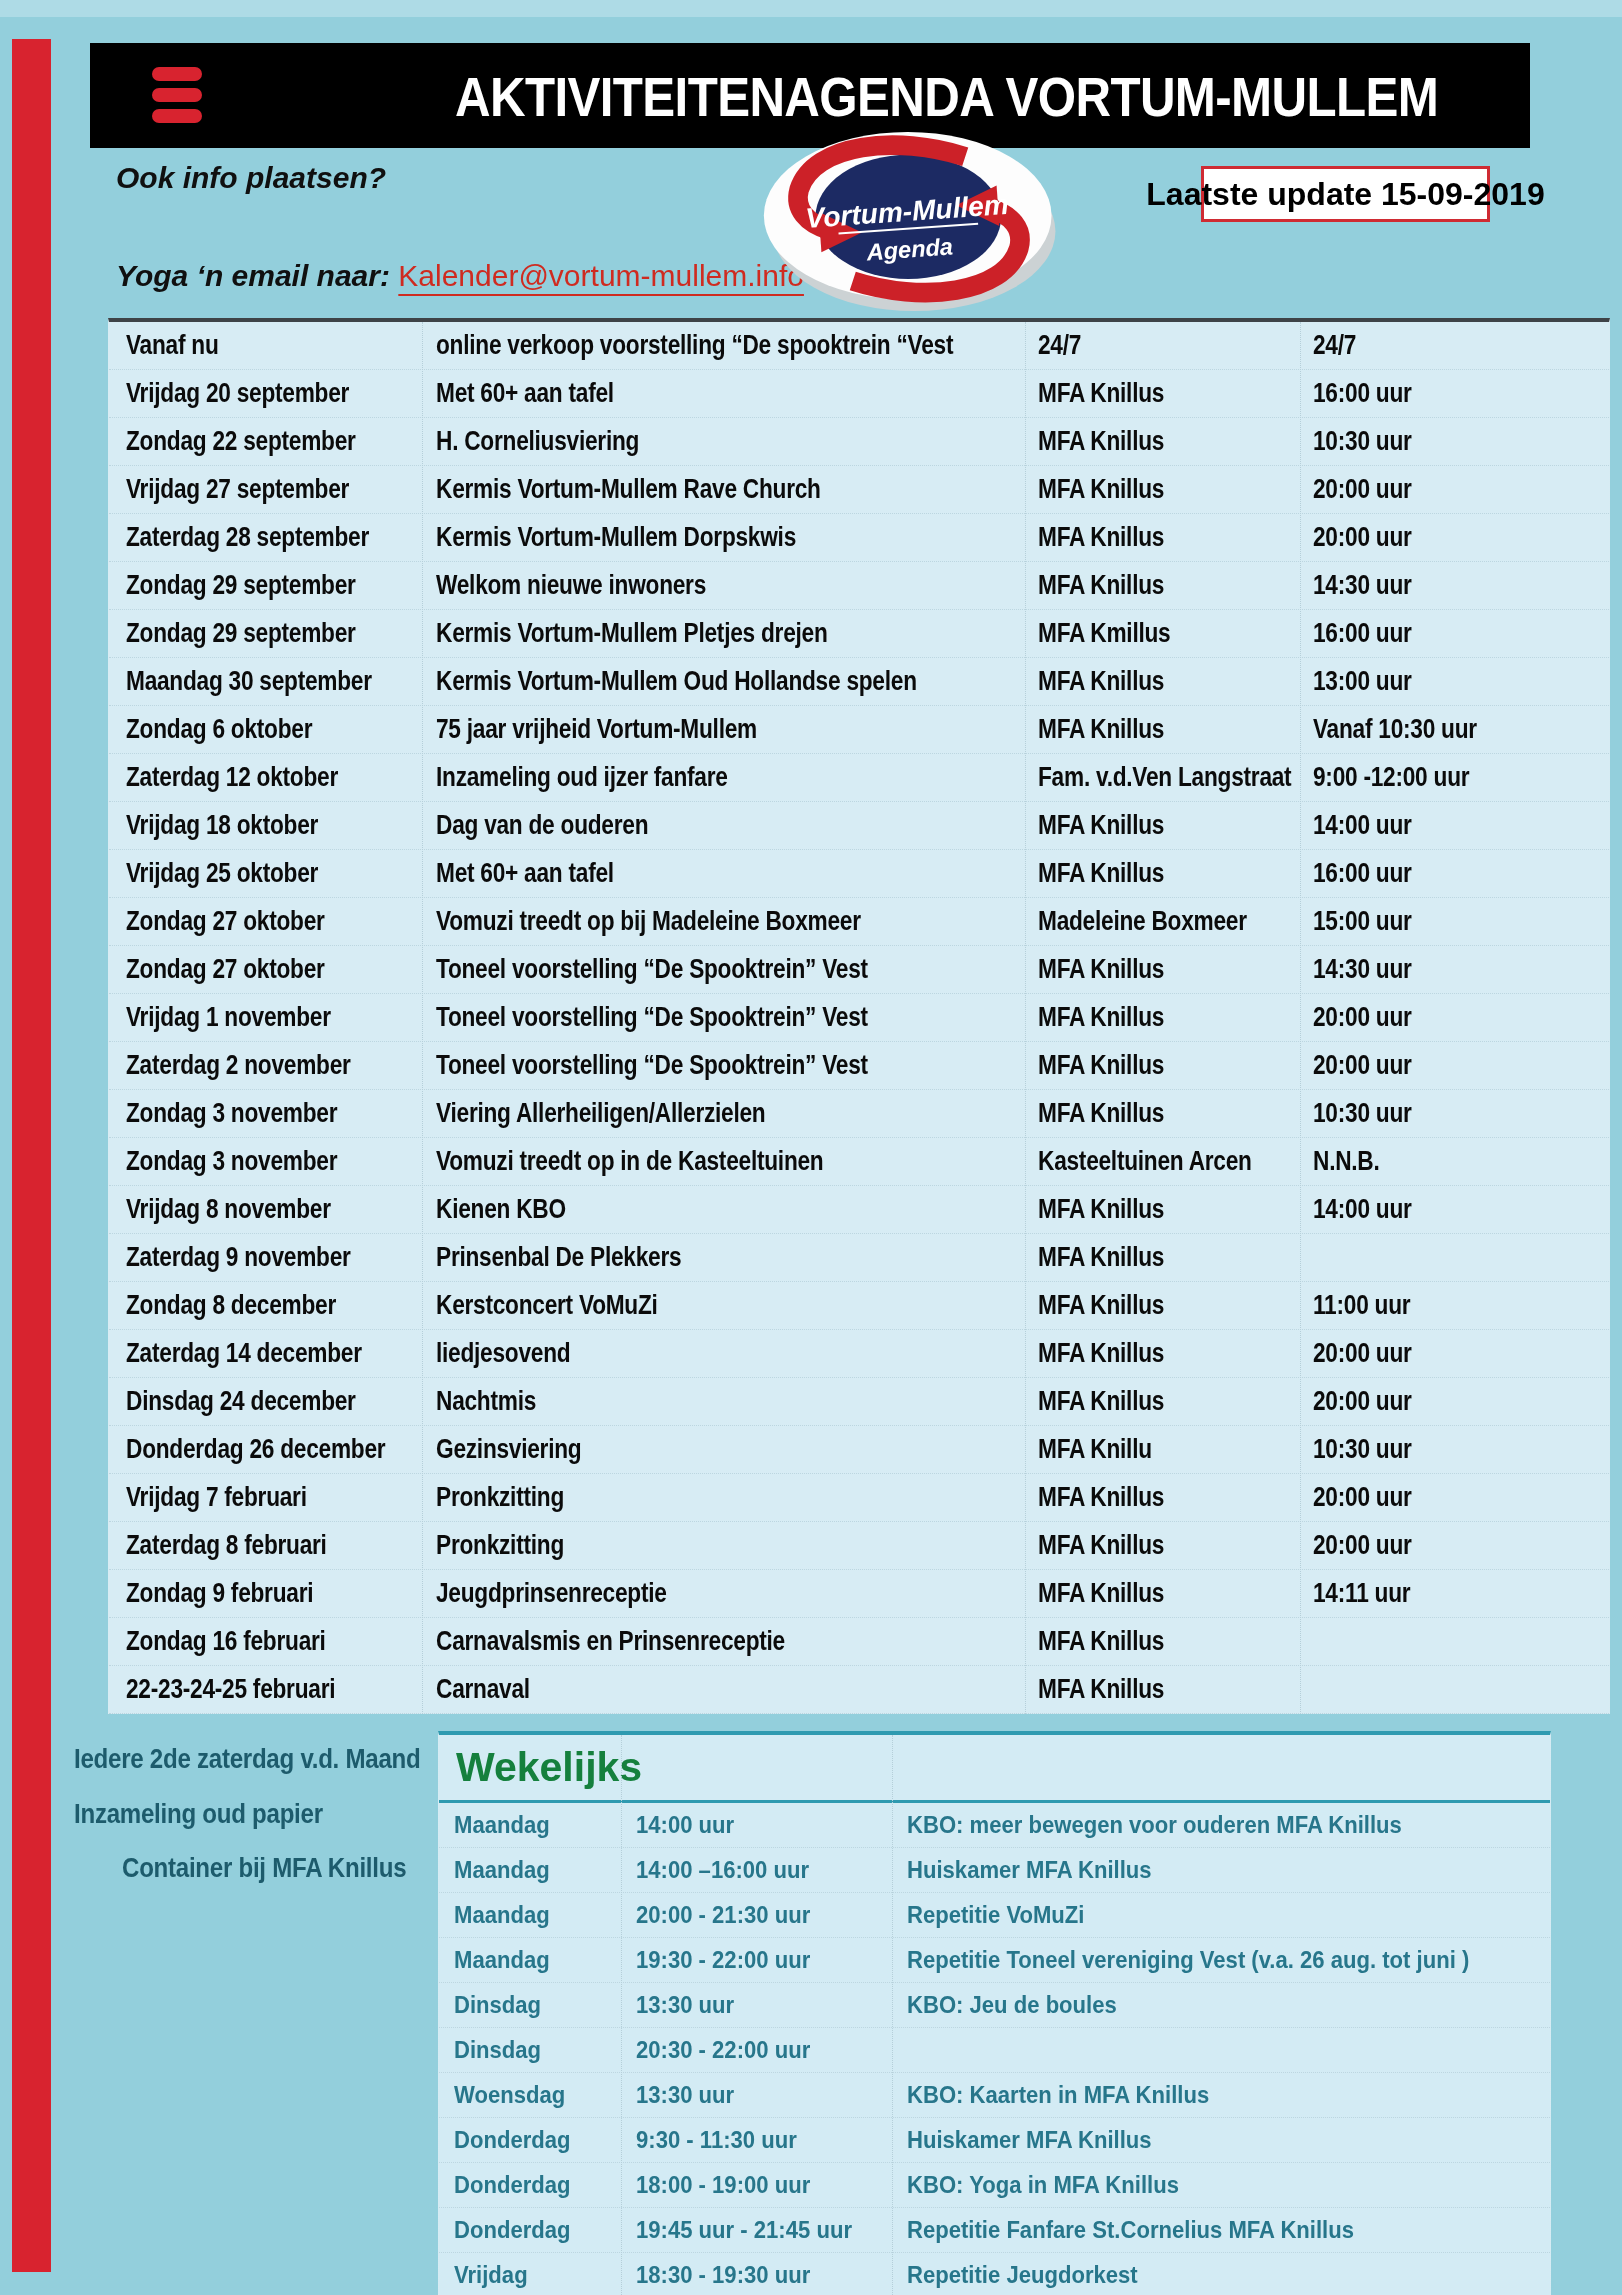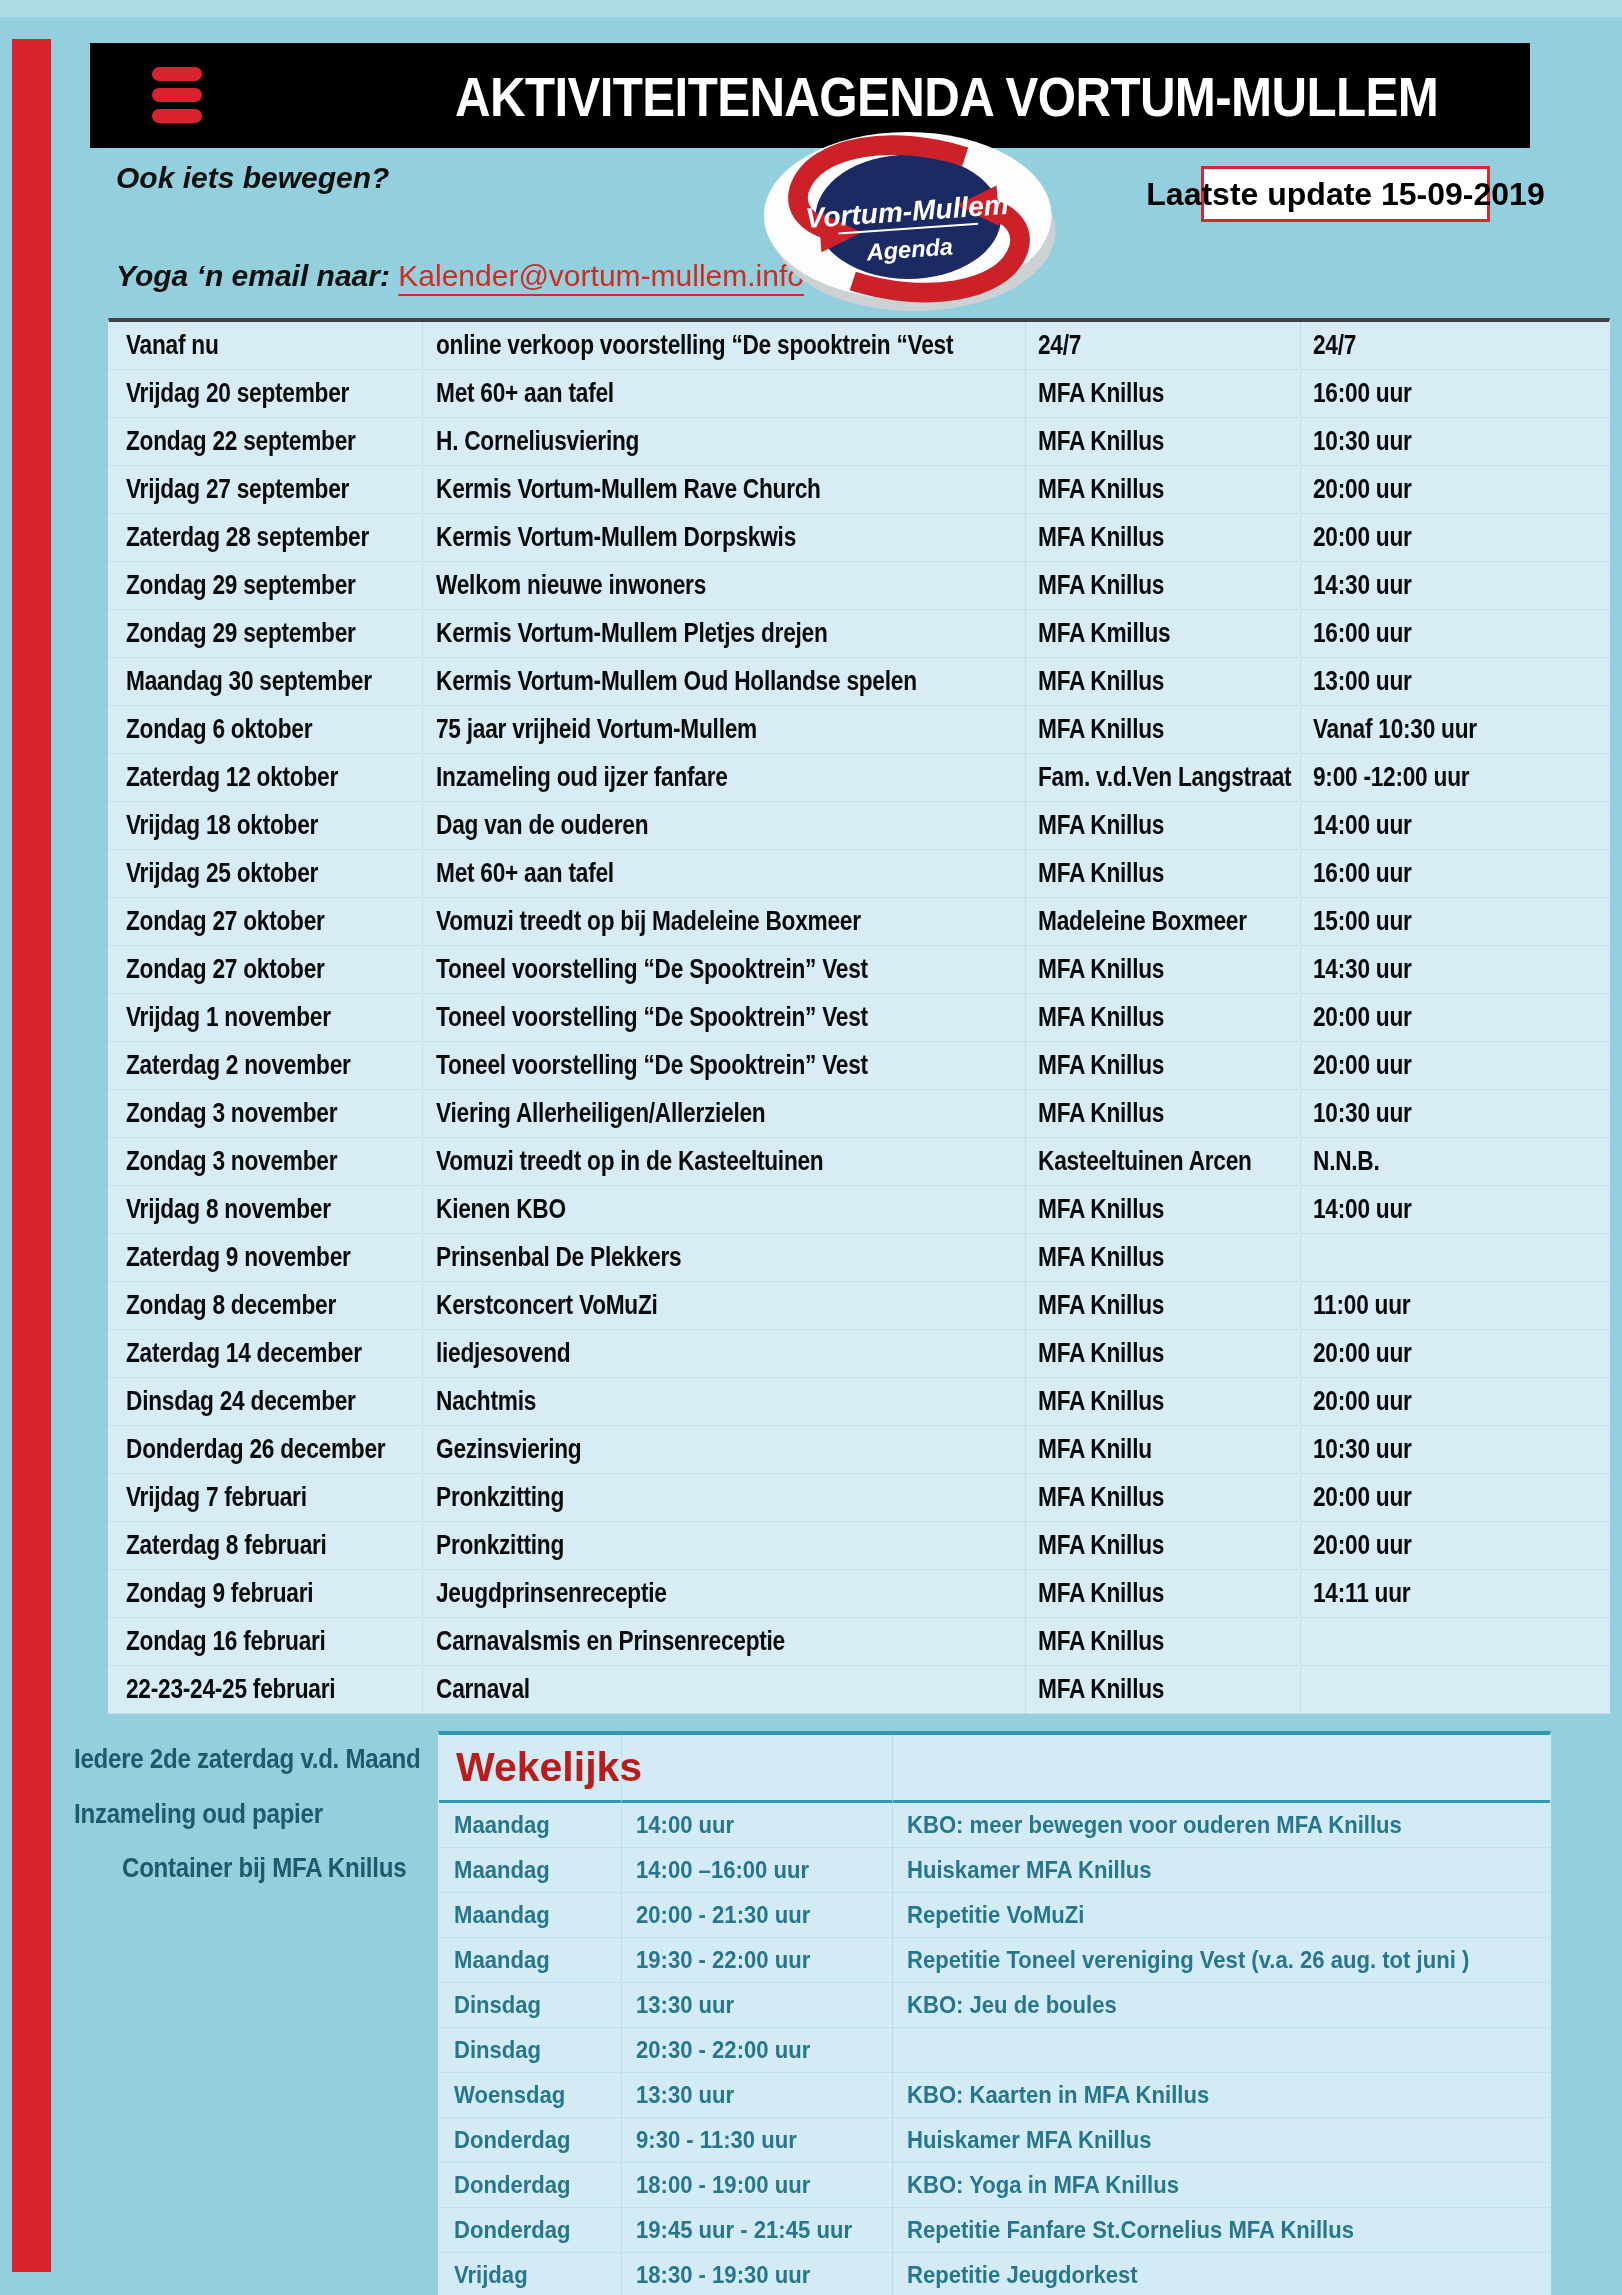--- a/index.html
+++ b/index.html
@@ -64,21 +64,21 @@
   .note-1{top:1743px;} .note-2{top:1798px;} .note-3{top:1852px;margin-left:48px;}
 
   
   .weekly{
     position:absolute;left:438px;top:1731px;width:1113px;
     background:#d3ebf4;border-top:4.6px solid #2e9ab0;border-bottom:4.6px solid #2e9ab0;
     border-left:1.3px dotted #d8ebf2;border-right:1.3px dotted #d8ebf2;
     box-sizing:border-box;
   }
   .w-header{height:65px;border-bottom:3.9px solid #2e9ab0;display:flex;align-items:center;padding-left:17px;}
-  .w-title{font-size:41px;font-weight:700;color:#b91c1c;}
+  .w-title{font-size:41px;font-weight:700;color:#15803d;}
   .w-row{display:grid;grid-template-columns:182px 271px 1fr;height:44px;border-bottom:1.3px dotted #bcd6e0;}
   .w-row:last-child{border-bottom:none;}
   .w-cell{display:flex;align-items:center;overflow:hidden;padding-left:15px;}
   .wtext{
     display:inline-block;transform:scaleX(.92);transform-origin:left center;
     white-space:nowrap;font-weight:700;font-size:24px;color:#27768b;
   }
   .weekly .wl1{left:182px;} .weekly .wl2{left:453px;}
 </style>
 </head>
@@ -89,21 +89,21 @@
 
 <div class="header-bar">
   <div class="menu">
     <div class="bar"></div>
     <div class="bar"></div>
     <div class="bar"></div>
   </div>
   <div class="page-title">AKTIVITEITENAGENDA VORTUM-MULLEM</div>
 </div>
 
-<div class="intro-q">Ook iets bewegen?</div>
+<div class="intro-q">Ook info plaatsen?</div>
 <div class="intro-line">
   <span class="prefix">Yoga ‘n email naar:</span>
   <span> </span>
   <span class="email">Kalender@vortum-mullem.info</span>
 </div>
 
 <svg class="logo" viewBox="0 0 468 298">
   <ellipse cx="242" cy="164" rx="216" ry="122" fill="#ccd2d4"></ellipse>
   <ellipse cx="232" cy="140" rx="220" ry="128" fill="#fdfdfd"></ellipse>
   <ellipse cx="233" cy="142" rx="142" ry="95" fill="#1c2a63"></ellipse>

